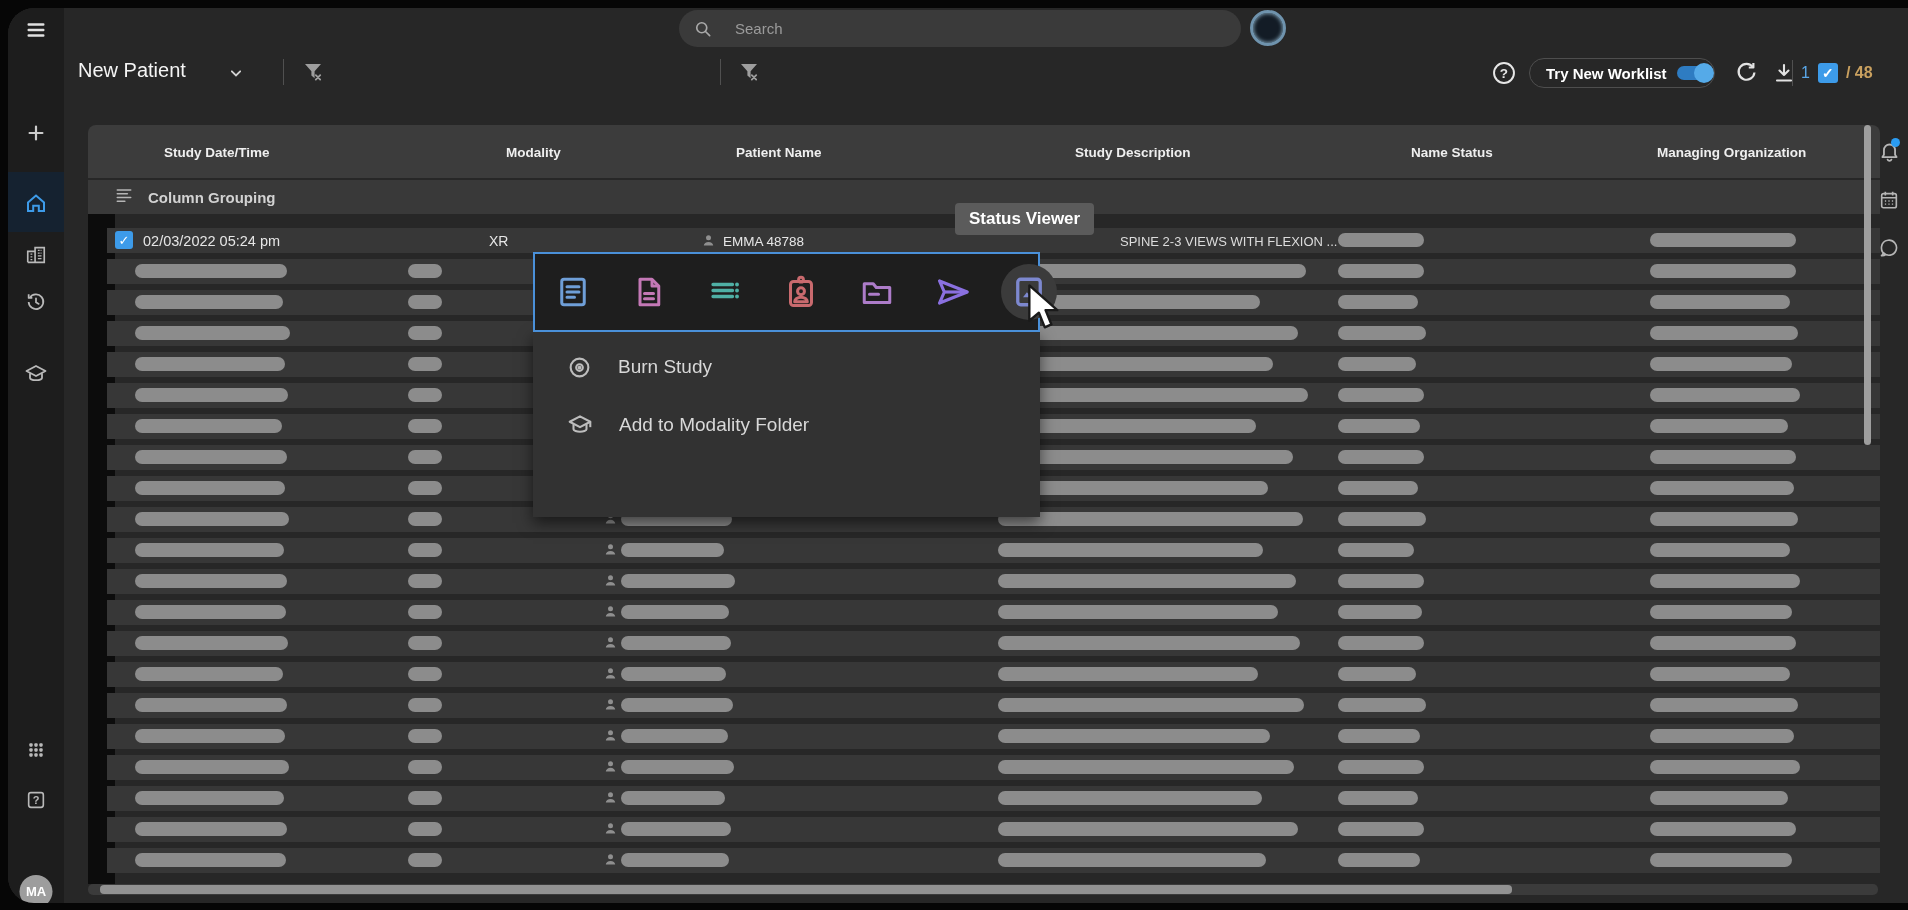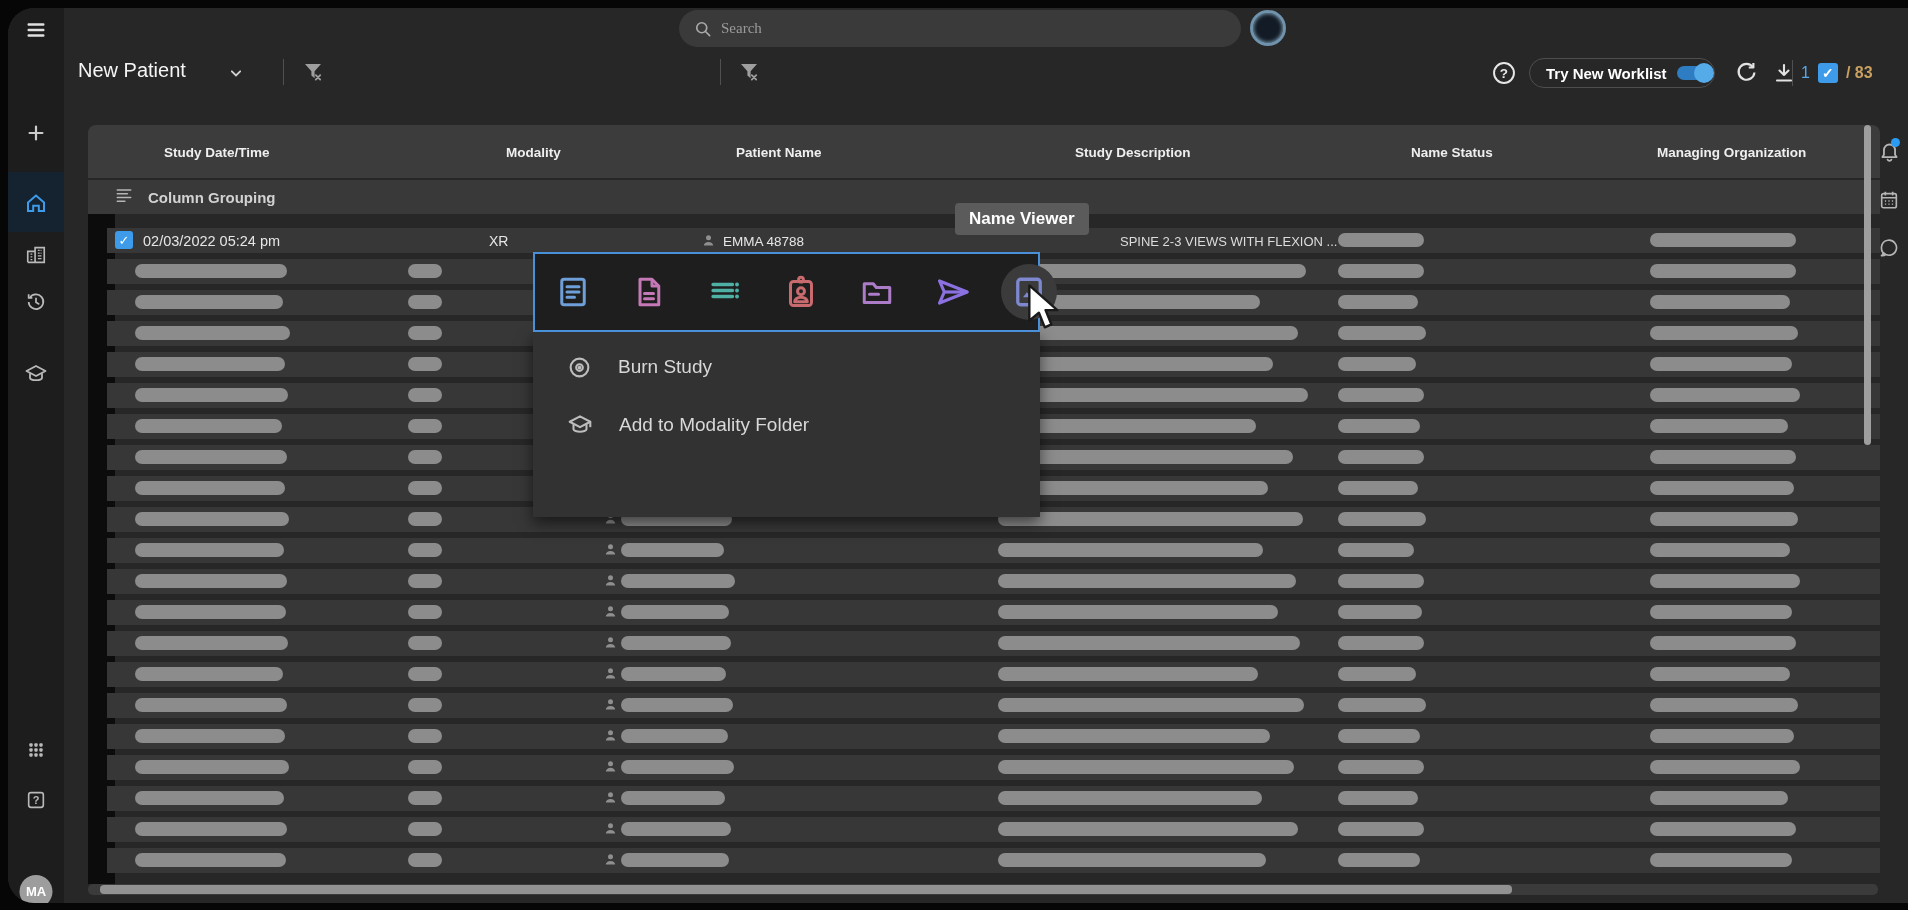--- a/index.html
+++ b/index.html
@@ -18,22 +18,22 @@
            width:24px; height:24px; display:flex; align-items:center; justify-content:center; }
   #home-active-bg { position:absolute; left:0; top:164px; width:56px; height:60px; background:#152230; }
   #sb-avatar { position:absolute; left:50%; top:867px; transform:translateX(-50%);
                width:33px; height:33px; border-radius:50%; background:#9d9d9d; color:#fff;
                font-size:13px; font-weight:bold; display:flex; align-items:center; justify-content:center; }
 
   
   #search-pill { position:absolute; left:671px; top:2px; width:562px; height:37px;
                  background:#3a3a3a; border-radius:19px; display:flex; align-items:center; padding:0 14px; }
   #search-pill svg { color:#a9a9a9; }
-  #search-input { flex:1; margin-left:8px; background:transparent; border:none; outline:none;
-                  color:#cfcfcf; font-size:15px; font-family:Liberation Serif, serif; }
+  #search-input { flex:1; margin-left:22px; background:transparent; border:none; outline:none;
+                  color:#cfcfcf; font-size:15px; font-family:Liberation Sans, sans-serif; }
   #search-input::placeholder { color:#9b9b9b; }
   #top-avatar { position:absolute; left:1242px; top:2px; width:36px; height:36px; border-radius:50%;
                 background:#131c26; border:3px solid #70offline;
                 border:3px solid #6f93ad; box-shadow:inset 0 0 4px #9cc2d8; }
 
   
   #wl-title { position:absolute; left:70px; top:51px; font-size:20px; color:#f5f5f5; font-weight:500; }
   .vdiv { position:absolute; width:1px; height:26px; background:#505050; }
   .bar-ic { position:absolute; color:#9e9e9e; }
 
@@ -212,21 +212,21 @@
       <svg width="24" height="24" viewBox="0 0 24 24" fill="none" stroke="currentColor" stroke-width="2.1" stroke-linecap="round" stroke-linejoin="round">
         <path d="M12 4v10m-4.5-4.5L12 14l4.5-4.5"></path>
           <path d="M5 19.5h14"></path>
         </svg>
     </span>
 
     <div id="count-group">
       <span class="vdiv" style="position:static; height:26px;"></span>
       <span id="count-selected" style="color: rgb(90, 167, 232);">1</span>
       <span id="count-check" style="background: rgb(61, 155, 233);">✓</span>
-      <span id="count-total" style="color: rgb(201, 160, 95);">/ 83</span>
+      <span id="count-total" style="color: rgb(201, 160, 95);">/ 48</span>
     </div>
 
     <span class="right-ic" style="top:132px;">
       <svg width="23" height="23" viewBox="0 0 24 24" fill="none" stroke="currentColor" stroke-width="1.9" stroke-linejoin="round">
         <path d="M6.2 15.5v-5a5.8 5.8 0 0 1 11.6 0v5l1.6 2.3H4.6z"></path>
           <path d="M10 20.5a2.2 2.2 0 0 0 4 0" stroke-linecap="round"></path>
         </svg>
       <span id="bell-dot" style="background: rgb(43, 156, 242);"></span>
     </span>
     <span class="right-ic" style="top:181px;">
@@ -521,21 +521,21 @@
           <span class="pill" style="left:1543px;width:142px"></span>
         </div>
       </div>
 
     <div id="vscroll"></div>
     <div id="hscroll-track">
       <div id="hscroll-thumb"></div>
     </div>
   </div>
 
-  <div id="tooltip">Name Viewer</div>
+  <div id="tooltip">Status Viewer</div>
 
   <div id="icon-toolbar" style="border-color: rgb(74, 144, 217);">
     <span class="tb-ic" style="left: 38px; color: rgb(111, 159, 216);">
       <svg width="36" height="36" viewBox="0 0 24 24" fill="none" stroke="currentColor" stroke-width="2" stroke-linejoin="round">
         <rect x="4.5" y="3.5" width="15" height="17" rx="1.5"></rect>
           <path d="M8 8.5h8M8 12h8M8 15.5h5" stroke-linecap="round"></path>
         </svg>
     </span>
     <span class="tb-ic" style="left: 114px; color: rgb(196, 120, 182);">
       <svg width="36" height="36" viewBox="0 0 24 24" fill="none" stroke="currentColor" stroke-width="2" stroke-linejoin="round">

